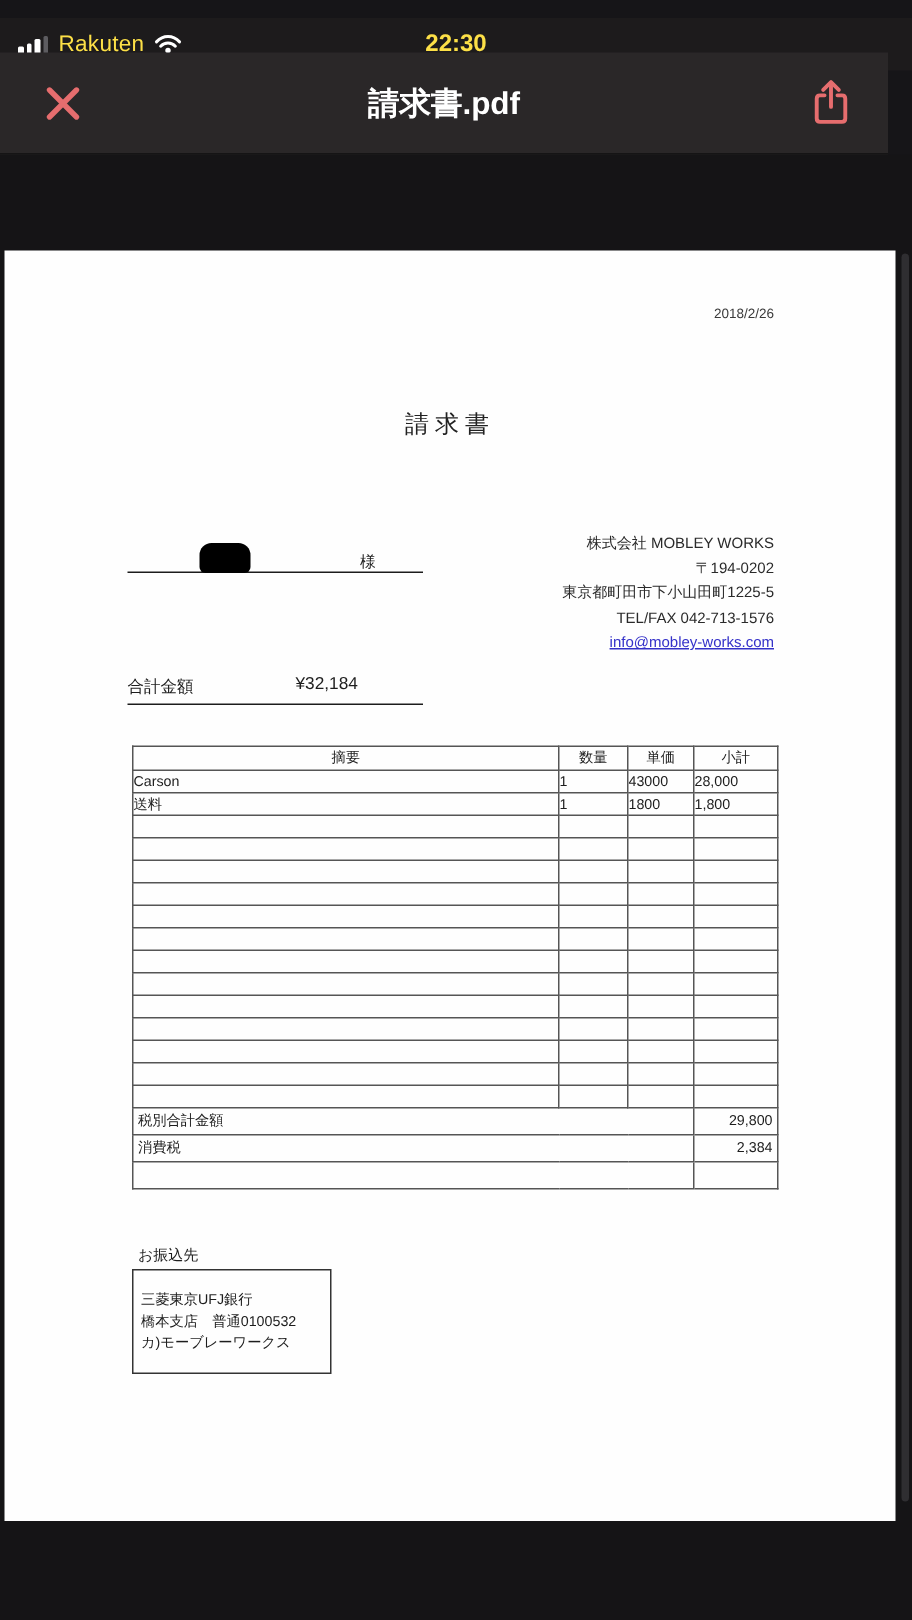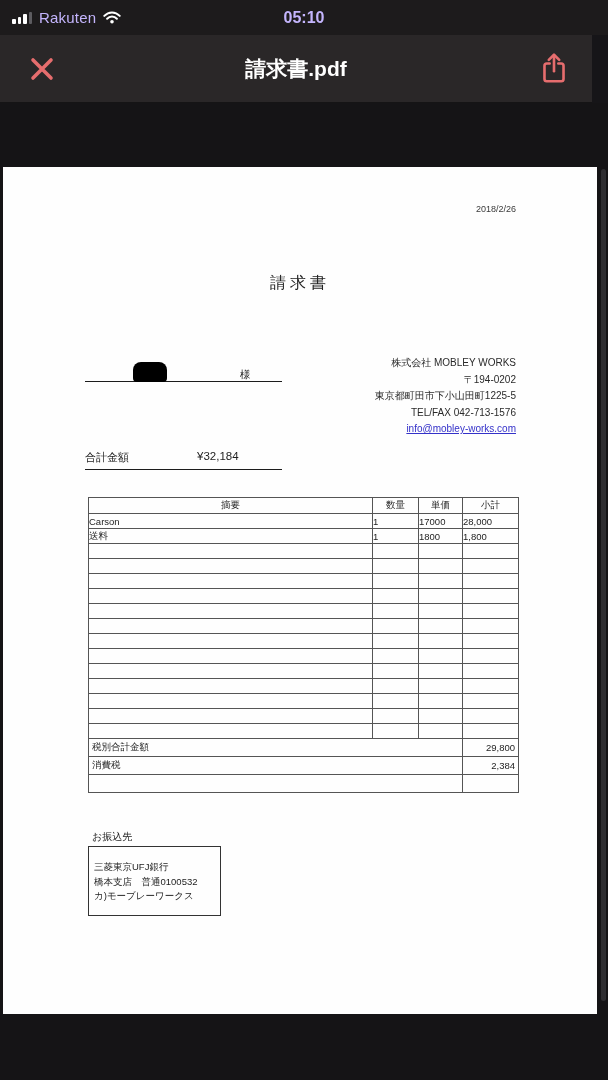--- a/index.html
+++ b/index.html
@@ -5,22 +5,22 @@
   * { margin: 0; padding: 0; box-sizing: border-box; }
   html, body { background: #000; }
   body { font-family: "Liberation Sans", sans-serif; }
   .phone {
     position: relative; width: 608px; height: 1080px;
     background: #161518; overflow: hidden; margin: 0 auto;
   }
 
   
   .status-bar {
-    position: absolute; top: 0; left: 0; width: 608px; height: 35px;
-    background: #1d1b1c; color: #c4b5fd; z-index: 5;
+    position: absolute; top: 12px; left: 0; width: 608px; height: 35px;
+    background: #1d1b1c; color: #fde047; z-index: 5;
   }
   .sb-left { position: absolute; left: 12px; top: 0; height: 35px; display: flex; align-items: center; gap: 7px; }
   .signal { display: flex; align-items: flex-end; gap: 2px; height: 12px; }
   .signal span { width: 3.5px; border-radius: 1px; background: #fff; display: block; }
   .signal span:nth-child(1){ height: 5px; }
   .signal span:nth-child(2){ height: 7px; }
   .signal span:nth-child(3){ height: 9.5px; }
   .signal span:nth-child(4){ height: 12px; background: #5d5c60; }
   .carrier { font-size: 15px; letter-spacing: .2px; }
   .sb-time {
@@ -108,21 +108,21 @@
           <span></span>
           <span></span>
         </div>
       <span class="carrier">Rakuten</span>
       <svg width="18" height="13" viewBox="0 0 18 13">
         <path d="M1.3 4.9 C3.5 2.6 6.1 1.4 9 1.4 C11.9 1.4 14.5 2.6 16.7 4.9" fill="none" stroke="#fff" stroke-width="2" stroke-linecap="round"></path>
         <path d="M4.1 7.8 C5.4 6.4 7.1 5.6 9 5.6 C10.9 5.6 12.6 6.4 13.9 7.8" fill="none" stroke="#fff" stroke-width="2" stroke-linecap="round"></path>
         <circle cx="9" cy="10.7" r="1.8" fill="#fff"></circle>
       </svg>
     </div>
-    <div class="sb-time">05:10</div>
+    <div class="sb-time">22:30</div>
   </div>
 
   <div class="nav-bar">
     <button class="nav-btn close" aria-label="close">
       <svg width="34" height="34" viewBox="0 0 34 34">
         <path d="M8 8 L26 26 M26 8 L8 26" stroke="#e66d6e" stroke-width="3.6" stroke-linecap="round" fill="none"></path>
       </svg>
     </button>
     <div class="nav-title">請求書.pdf</div>
     <button class="nav-btn share" aria-label="share">
@@ -172,21 +172,21 @@
             <th>摘要</th>
             <th>数量</th>
             <th>単価</th>
             <th>小計</th>
           </tr>
         </thead>
         <tbody class="items-body" id="item-rows">
           <tr>
             <td>Carson</td>
             <td>1</td>
-            <td class="num">17000</td>
+            <td class="num">43000</td>
             <td class="num">28,000</td>
           </tr>
           <tr>
             <td>送料</td>
             <td>1</td>
             <td class="num">1800</td>
             <td class="num">1,800</td>
           </tr>
         <tr>
               <td>&nbsp;</td>

